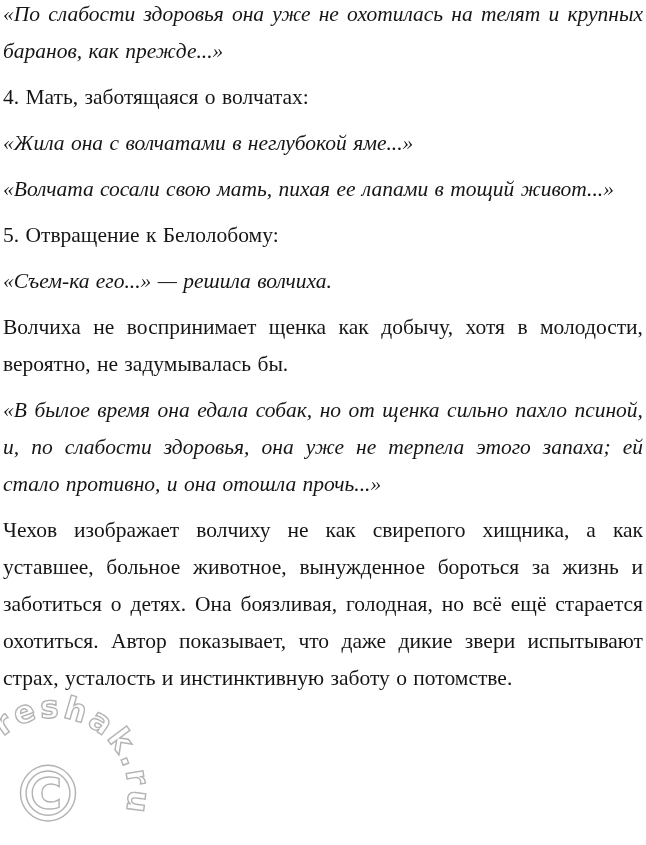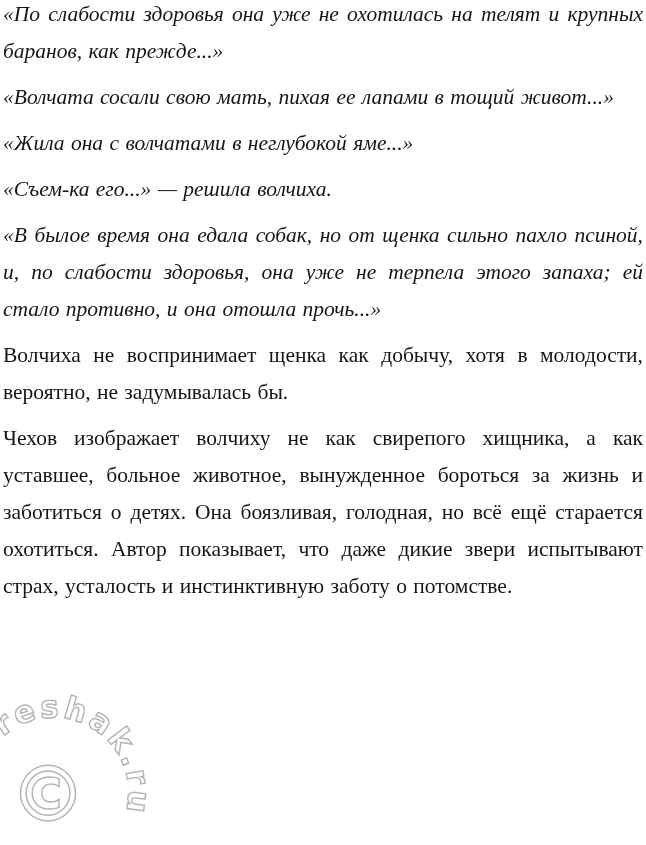--- a/index.html
+++ b/index.html
@@ -43,25 +43,27 @@
     font-family: "DejaVu Sans", sans-serif;
     font-weight: bold;
     fill: none;
   }
 </style>
 </head>
 <body>
 
 <div class="page">
   <p class="para quote">«По слабости здоровья она уже не охотилась на телят и крупных баранов, как прежде...»</p>
+  <p class="para">4. Мать, заботящаяся о волчатах:</p>
+  <p class="para quote">«Жила она с волчатами в неглубокой яме...»</p>
   <p class="para quote">«Волчата сосали свою мать, пихая ее лапами в тощий живот...»</p>
-  <p class="para quote">«Жила она с волчатами в неглубокой яме...»</p>
+  <p class="para">5. Отвращение к Белолобому:</p>
   <p class="para quote">«Съем-ка его...» — решила волчиха.</p>
+  <p class="para">Волчиха не воспринимает щенка как добычу, хотя в молодости, вероятно, не задумывалась бы.</p>
   <p class="para quote">«В былое время она едала собак, но от щенка сильно пахло псиной, и, по слабости здоровья, она уже не терпела этого запаха; ей стало противно, и она отошла прочь...»</p>
-  <p class="para">Волчиха не воспринимает щенка как добычу, хотя в молодости, вероятно, не задумывалась бы.</p>
   <p class="para">Чехов изображает волчиху не как свирепого хищника, а как уставшее, больное животное, вынужденное бороться за жизнь и заботиться о детях. Она боязливая, голодная, но всё ещё старается охотиться. Автор показывает, что даже дикие звери испытывают страх, усталость и инстинктивную заботу о потомстве.</p>
 </div>
 
 <svg class="watermark" width="180" height="121" viewBox="0 0 180 121" overflow="visible" aria-hidden="true">
   <defs>
     <path id="wm-arc" d="M 5 13 A 75 75 0 0 1 122 103" fill="none"></path>
   </defs>
   <text font-size="31" letter-spacing="3" stroke-width="1.4" stroke="#a6a6a6">
     <textPath href="#wm-arc">reshak.ru</textPath>
   </text>

